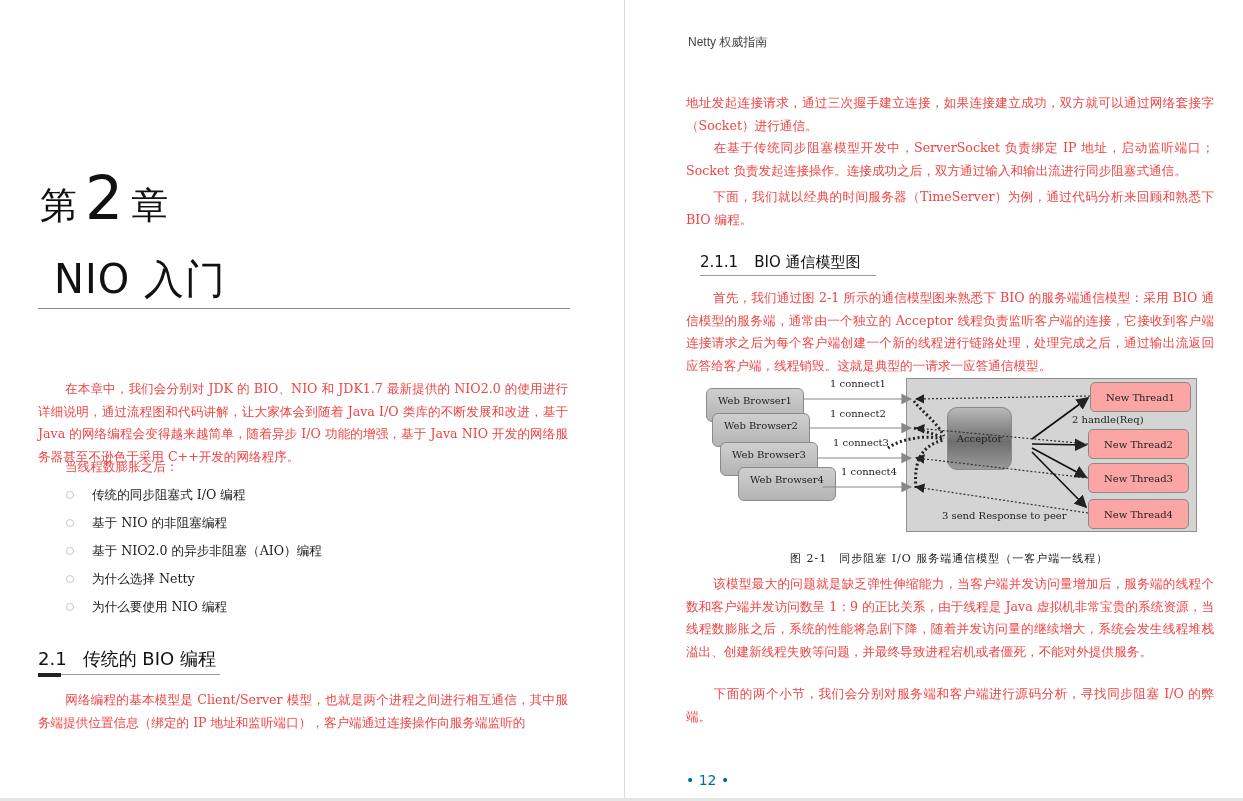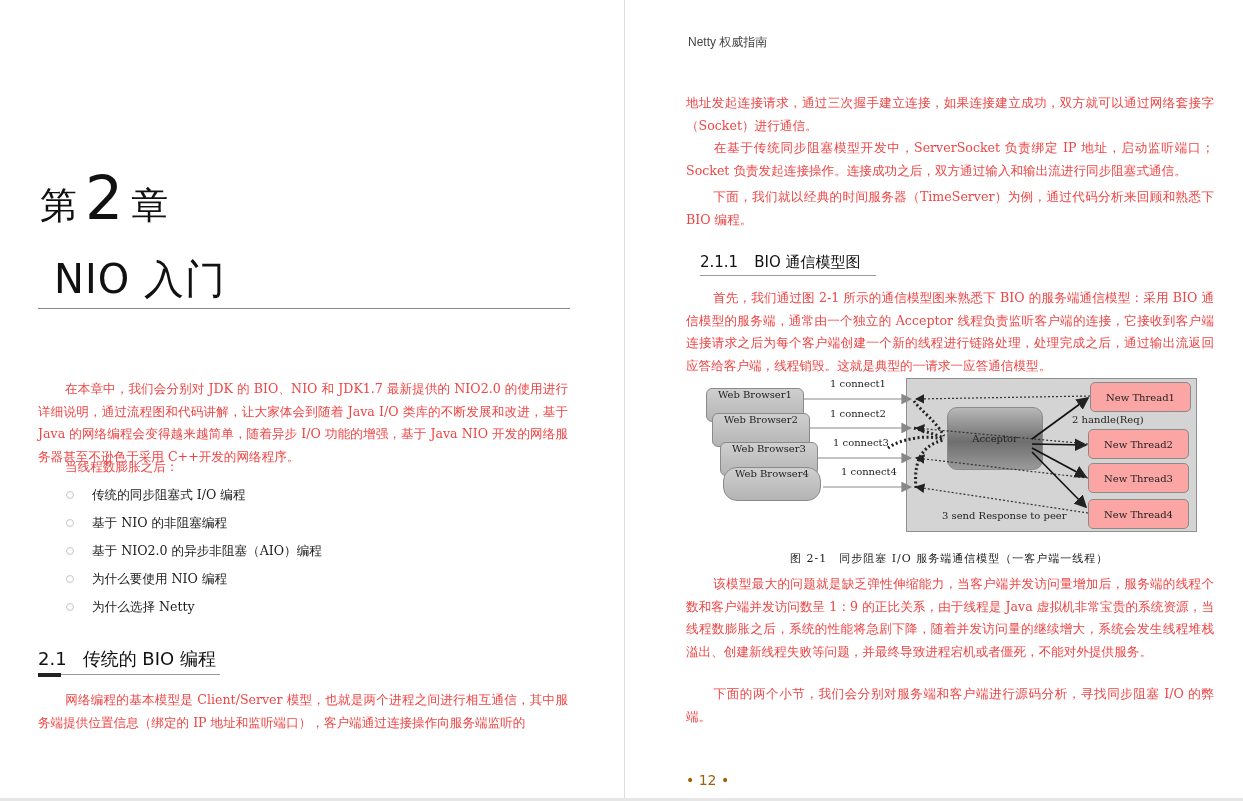--- a/index.html
+++ b/index.html
@@ -43,28 +43,28 @@
 
   .running-head { position:absolute; left:688px; top:34px; font-family:Liberation Sans, sans-serif; font-size:12px; color:#444; }
 
   .figure { position:absolute; left:706px; top:376px; width:494px; height:160px; }
   .panel { position:absolute; left:200px; top:2px; width:291px; height:154px; background:#d4d4d4; border:1px solid #8f8f8f; box-sizing:border-box; }
   .box {
     position:absolute; border:1px solid #8a8a8a; border-radius:6px; box-sizing:border-box;
     background:linear-gradient(#cfcfcf,#b4b4b4);
     font-size:10px; color:#222; display:flex; align-items:center; justify-content:center;
   }
-  .wb { width:98px; height:34px; align-items:flex-start; padding-top:0; }
+  .wb { width:98px; height:34px; align-items:flex-start; padding-top:6px; }
   .acceptor { background:linear-gradient(#b8b8b8,#6e6e6e 55%,#9a9a9a); border-radius:10px; }
   .thread { background:#fca5a5; border-radius:5px; }
   .lbl { position:absolute; font-size:10px; color:#222; white-space:nowrap; }
   .fig-svg { position:absolute; left:0; top:0; }
 
   .caption { position:absolute; left:790px; top:551px; font-size:11px; color:#222; letter-spacing:1px; }
-  .page-num { position:absolute; left:686px; top:772px; font-family:"DejaVu Sans", sans-serif; font-size:14px; color:#a16207; }
+  .page-num { position:absolute; left:686px; top:772px; font-family:"DejaVu Sans", sans-serif; font-size:14px; color:#0369a1; }
 </style>
 </head>
 <body>
 
 <div class="page page-left">
   <div class="chapter-num">
     <span class="cj">第</span>
     <span class="big">2</span>
     <span class="cj">章</span>
   </div>
@@ -86,25 +86,25 @@
     <li>
         <span class="dot"></span>
         <span>基于 NIO 的非阻塞编程</span>
       </li>
     <li>
         <span class="dot"></span>
         <span>基于 NIO2.0 的异步非阻塞（AIO）编程</span>
       </li>
     <li>
         <span class="dot"></span>
+        <span>为什么选择 Netty</span>
+      </li>
+    <li>
+        <span class="dot"></span>
         <span>为什么要使用 NIO 编程</span>
-      </li>
-    <li>
-        <span class="dot"></span>
-        <span>为什么选择 Netty</span>
       </li>
   </ul>
 
   <div class="sec-h" style="left:38px; top:647px; font-size:18px;">
     <span class="num">2.1</span><span>传统的 BIO 编程</span>
     <span class="uline" style="width:182px;"></span>
     <span class="mark"></span>
   </div>
 
   <div class="para" style="left:38px; top:689px; width:530px;">
@@ -142,30 +142,30 @@
 
   <div class="box wb" style="left:0; top:12px;">
       <span>Web Browser1</span>
     </div>
   <div class="box wb" style="left:6px; top:37px;">
       <span>Web Browser2</span>
     </div>
   <div class="box wb" style="left:14px; top:66px;">
       <span>Web Browser3</span>
     </div>
-  <div class="box wb" style="left:17px; top:91px;border-radius:14px;">
+  <div class="box wb" style="left:32px; top:91px;">
       <span>Web Browser4</span>
     </div>
 
   <div class="lbl" style="left:124px; top:2px;">1 connect1</div>
   <div class="lbl" style="left:124px; top:32px;">1 connect2</div>
   <div class="lbl" style="left:127px; top:61px;">1 connect3</div>
   <div class="lbl" style="left:135px; top:90px;">1 connect4</div>
 
-  <div class="box acceptor" style="left:241px; top:31px; width:96px; height:63px;">
+  <div class="box acceptor" style="left:241px; top:31px; width:65px; height:63px;">
       <span>Acceptor</span>
     </div>
 
   <div class="box thread" style="left:384px; top:6px; width:101px; height:30px;">
       <span>New Thread1</span>
     </div>
   <div class="box thread" style="left:382px; top:53px; width:101px; height:30px;">
       <span>New Thread2</span>
     </div>
   <div class="box thread" style="left:382px; top:87px; width:101px; height:30px;">

